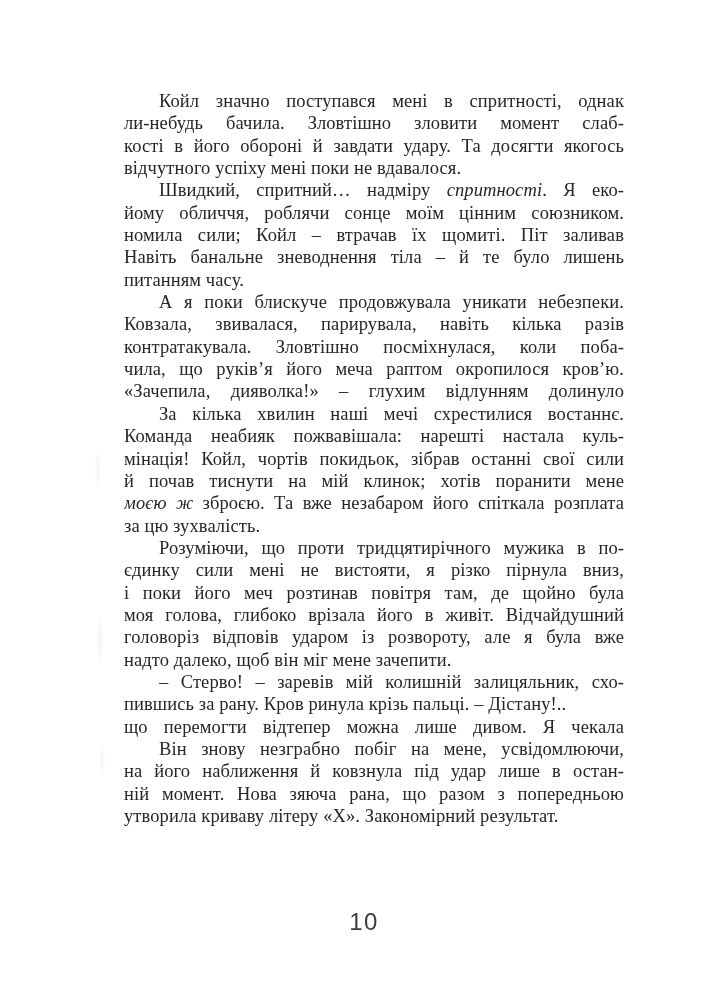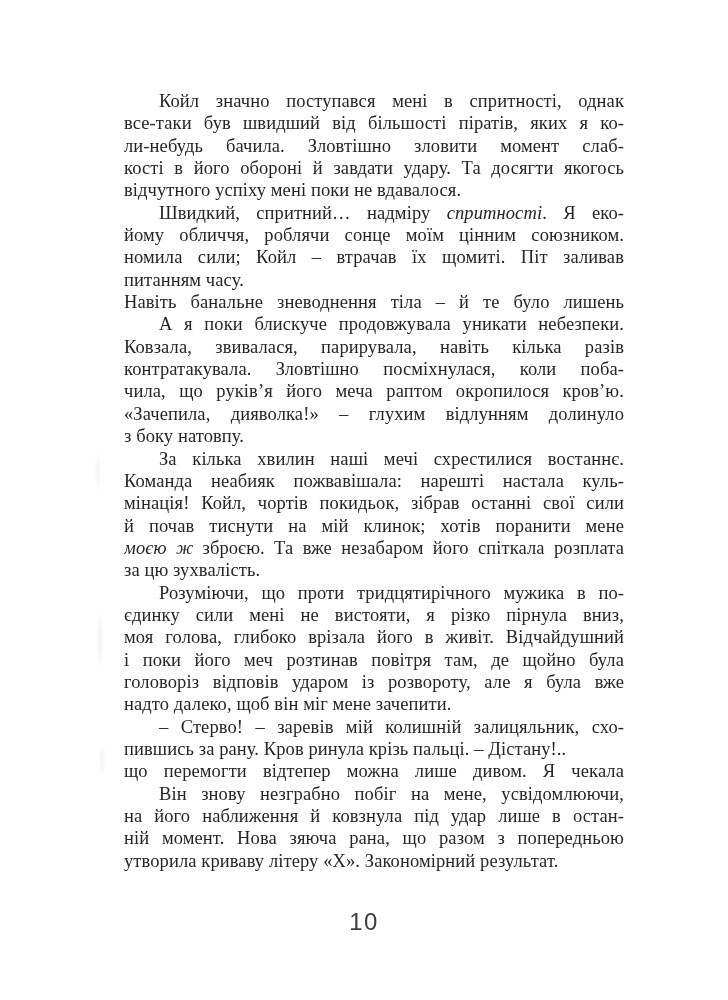--- a/index.html
+++ b/index.html
@@ -51,45 +51,43 @@
     letter-spacing: 1.5px;
     color: #3d3d3d;
   }
 </style>
 </head>
 <body>
 
 <div class="page">
   <main class="text-block">
       <div class="line first"><span>Койл значно поступався мені в спритності, однак</span></div>
-      <div class="line"><span>все-таки був швидший від більшості піратів, яких я ко-</span></div>
       <div class="line"><span>ли-небудь бачила. Зловтішно зловити момент слаб-</span></div>
       <div class="line"><span>кості в його обороні й завдати удару. Та досягти якогось</span></div>
       <div class="line last"><span>відчутного успіху мені поки не вдавалося.</span></div>
       <div class="line first"><span>Швидкий, спритний… надміру </span><em>спритності</em><span>. Я еко-</span></div>
       <div class="line"><span>йому обличчя, роблячи сонце моїм цінним союзником.</span></div>
       <div class="line"><span>номила сили; Койл – втрачав їх щомиті. Піт заливав</span></div>
+      <div class="line"><span>Навіть банальне зневоднення тіла – й те було лишень</span></div>
       <div class="line last"><span>питанням часу.</span></div>
-      <div class="line"><span>Навіть банальне зневоднення тіла – й те було лишень</span></div>
       <div class="line first"><span>А я поки блискуче продовжувала уникати небезпеки.</span></div>
       <div class="line"><span>Ковзала, звивалася, парирувала, навіть кілька разів</span></div>
       <div class="line"><span>контратакувала. Зловтішно посміхнулася, коли поба-</span></div>
       <div class="line"><span>чила, що руків’я його меча раптом окропилося кров’ю.</span></div>
       <div class="line"><span>«Зачепила, дияволка!» – глухим відлунням долинуло</span></div>
-      <div class="line last"><span>з боку натовпу.</span></div>
       <div class="line first"><span>За кілька хвилин наші мечі схрестилися востаннє.</span></div>
       <div class="line"><span>Команда неабияк пожвавішала: нарешті настала куль-</span></div>
       <div class="line"><span>мінація! Койл, чортів покидьок, зібрав останні свої сили</span></div>
       <div class="line"><span>й почав тиснути на мій клинок; хотів поранити мене</span></div>
       <div class="line"><em>моєю ж</em><span> зброєю. Та вже незабаром його спіткала розплата</span></div>
       <div class="line last"><span>за цю зухвалість.</span></div>
       <div class="line first"><span>Розуміючи, що проти тридцятирічного мужика в по-</span></div>
       <div class="line"><span>єдинку сили мені не вистояти, я різко пірнула вниз,</span></div>
+      <div class="line"><span>і поки його меч розтинав повітря там, де щойно була</span></div>
       <div class="line"><span>моя голова, глибоко врізала його в живіт. Відчайдушний</span></div>
-      <div class="line"><span>і поки його меч розтинав повітря там, де щойно була</span></div>
       <div class="line"><span>головоріз відповів ударом із розвороту, але я була вже</span></div>
       <div class="line last"><span>надто далеко, щоб він міг мене зачепити.</span></div>
       <div class="line first"><span>– Стерво! – заревів мій колишній залицяльник, схо-</span></div>
       <div class="line last"><span>пившись за рану. Кров ринула крізь пальці. – Дістану!..</span></div>
       <div class="line"><span>що перемогти відтепер можна лише дивом. Я чекала</span></div>
       <div class="line first"><span>Він знову незграбно побіг на мене, усвідомлюючи,</span></div>
       <div class="line"><span>на його наближення й ковзнула під удар лише в остан-</span></div>
       <div class="line"><span>ній момент. Нова зяюча рана, що разом з попередньою</span></div>
       <div class="line last"><span>утворила криваву літеру «Х». Закономірний результат.</span></div>
     </main>

